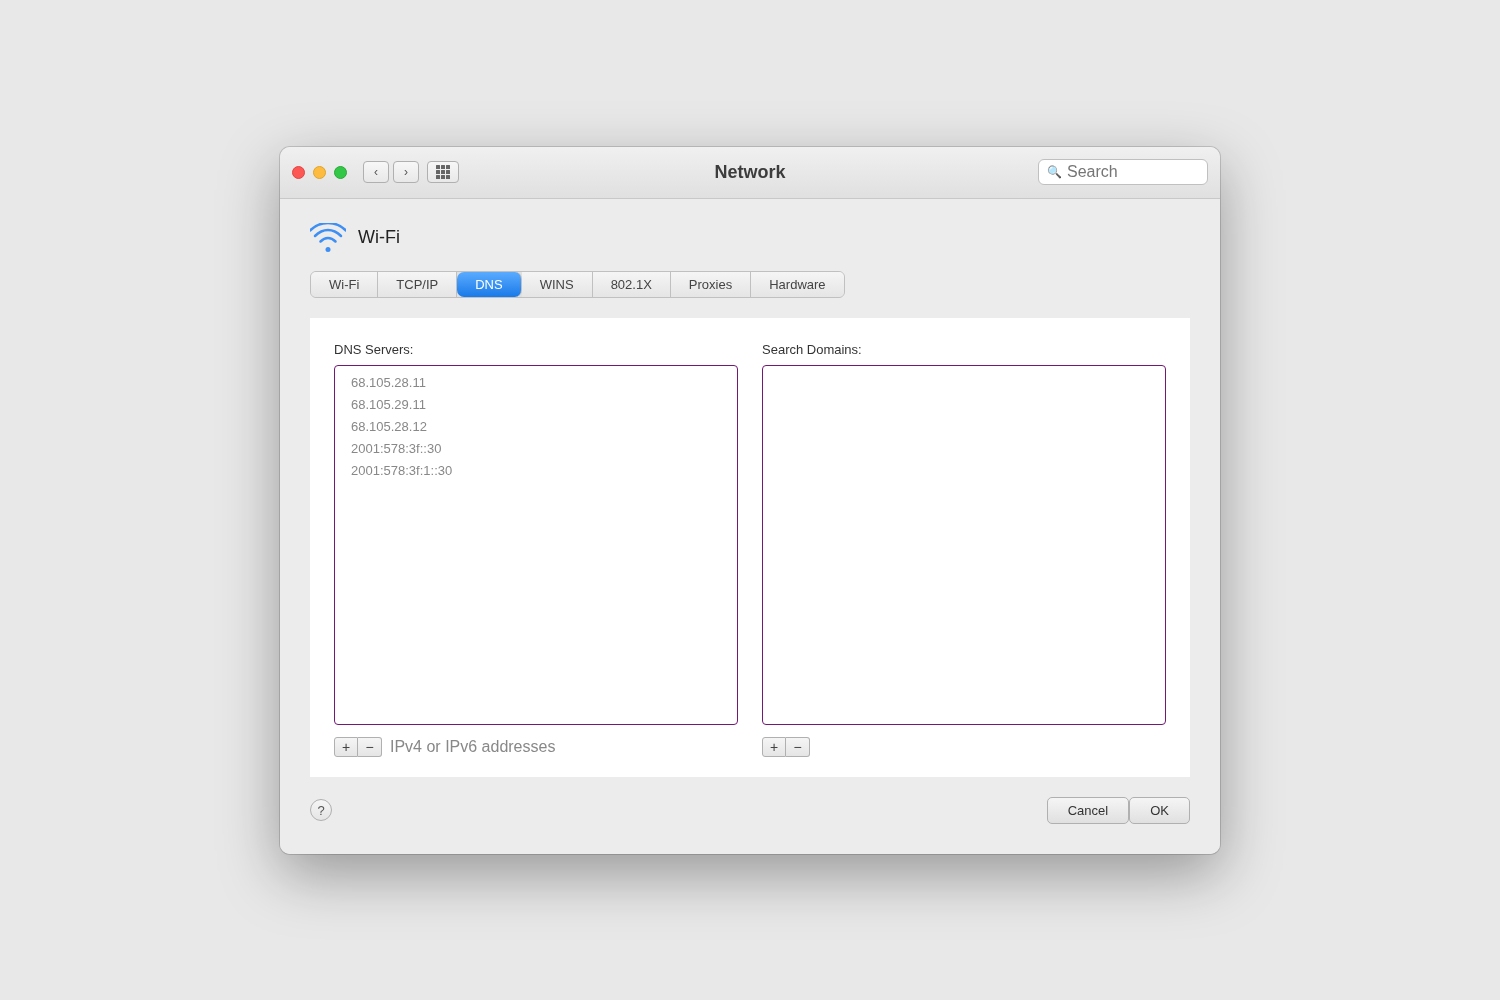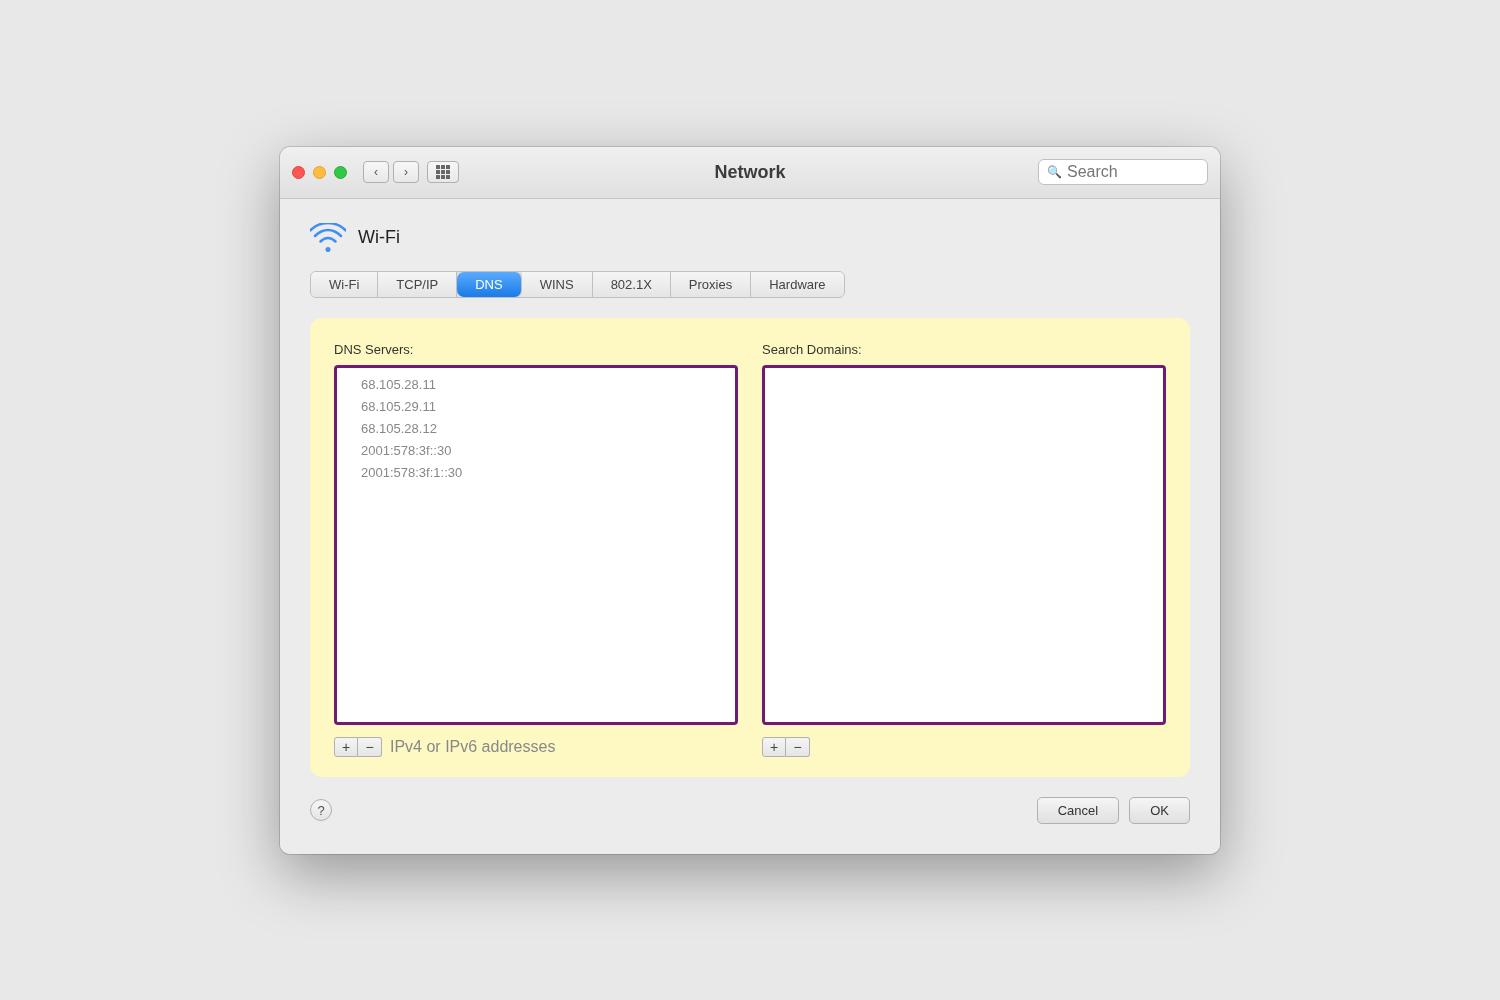--- a/index.html
+++ b/index.html
@@ -181,22 +181,22 @@
 
     .tab.active {
       background: linear-gradient(to bottom, #5aabff, #1a7ae8);
       color: white;
       font-weight: 500;
       border-radius: 7px;
     }
 
     
     .panel {
-      background: #fef9c3;
-      border-radius: 12px;
+      background: #ffffff;
+      border-radius: 0;
       padding: 24px 24px 20px;
     }
 
     .columns {
       display: flex;
       gap: 24px;
     }
 
     .column {
       flex: 1;
@@ -206,25 +206,25 @@
     }
 
     .column-label {
       font-size: 13px;
       color: #333;
       font-weight: 400;
     }
 
     .list-box {
       background: white;
-      border: 3px solid #701a75;
+      border: 1px solid #701a75;
       border-radius: 4px;
       flex: 1;
       min-height: 360px;
-      padding: 6px 24px;
+      padding: 6px 16px;
     }
 
     .list-item {
       font-size: 13px;
       color: #888;
       line-height: 1.7;
     }
 
     .list-controls {
       display: flex;
@@ -273,21 +273,20 @@
       display: flex;
       align-items: center;
       justify-content: center;
       font-size: 13px;
       color: #555;
       cursor: pointer;
     }
 
     .footer-buttons {
       display: flex;
-      gap: 10px;
     }
 
     .footer-btn {
       padding: 5px 20px;
       font-size: 13px;
       border-radius: 5px;
       cursor: pointer;
       border: 1px solid #b0b0b0;
       background: linear-gradient(to bottom, #f5f5f5, #e0e0e0);
       color: #333;

